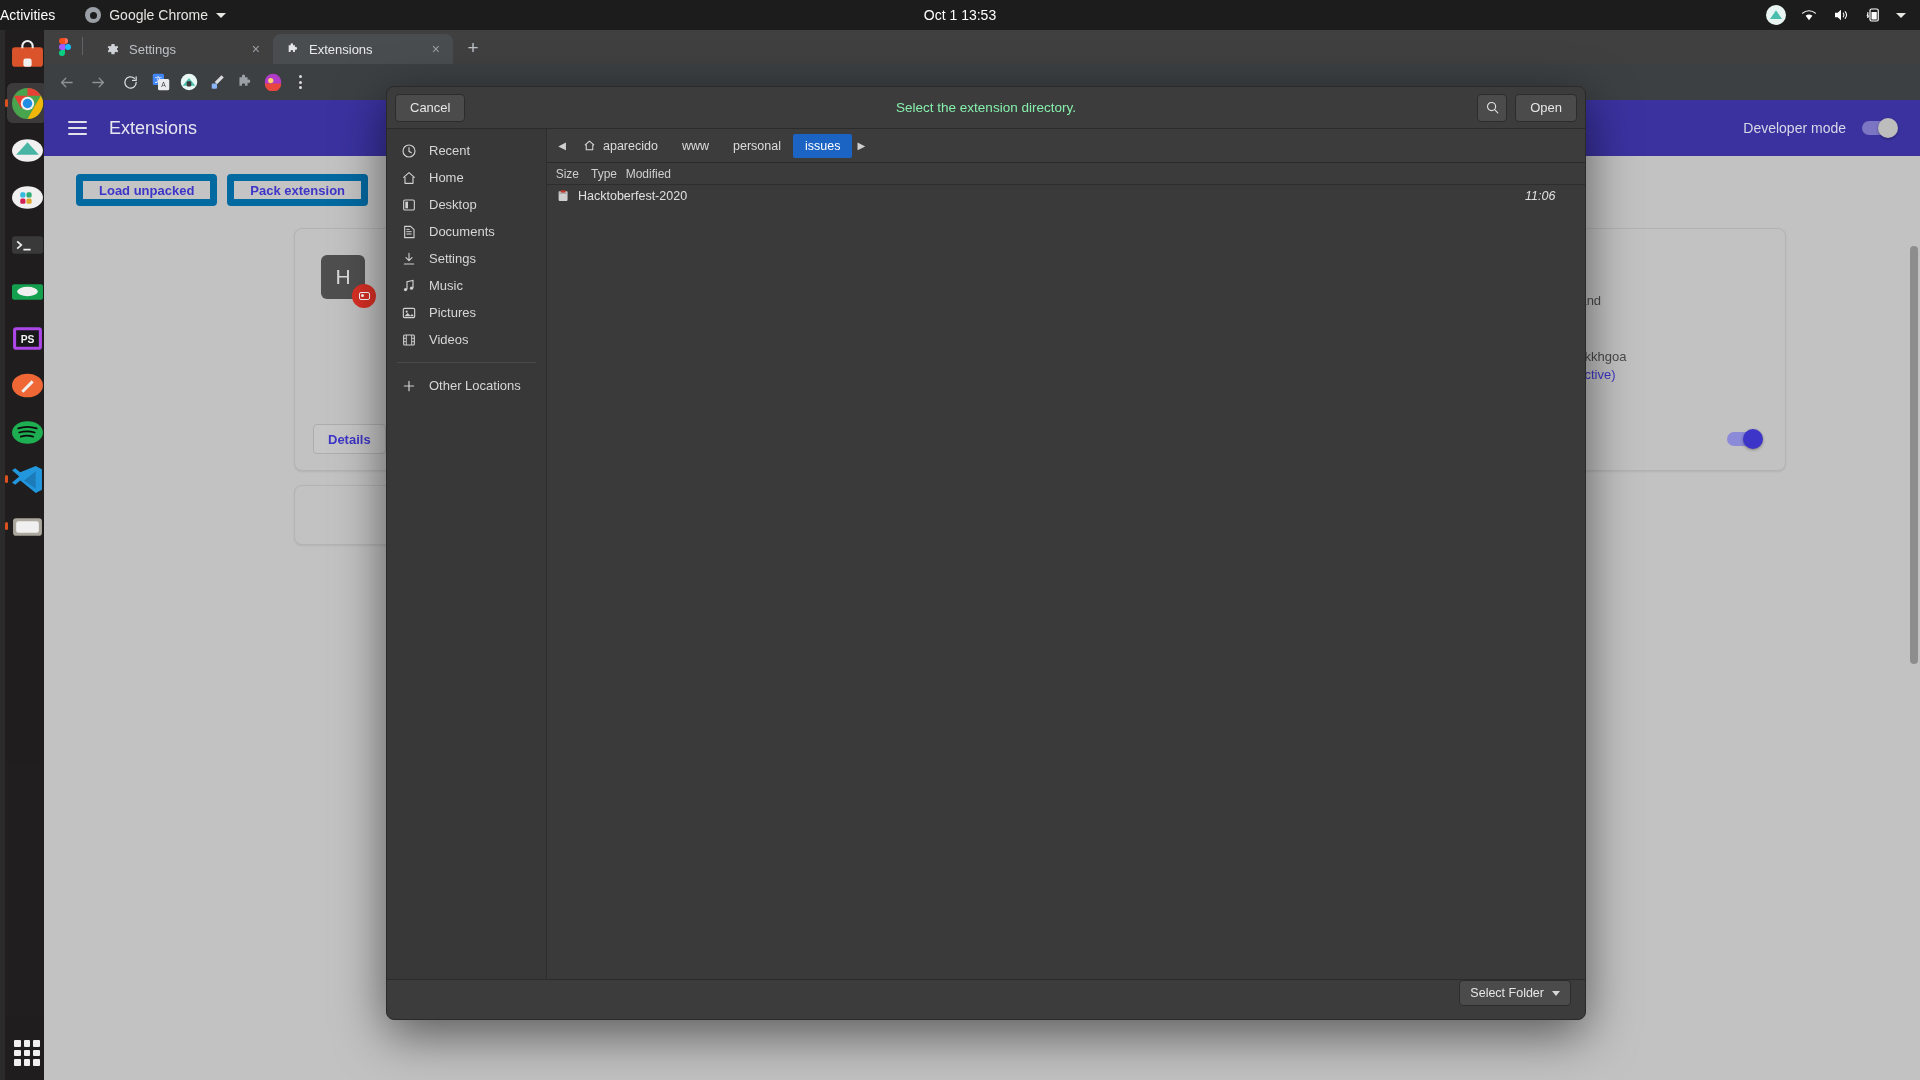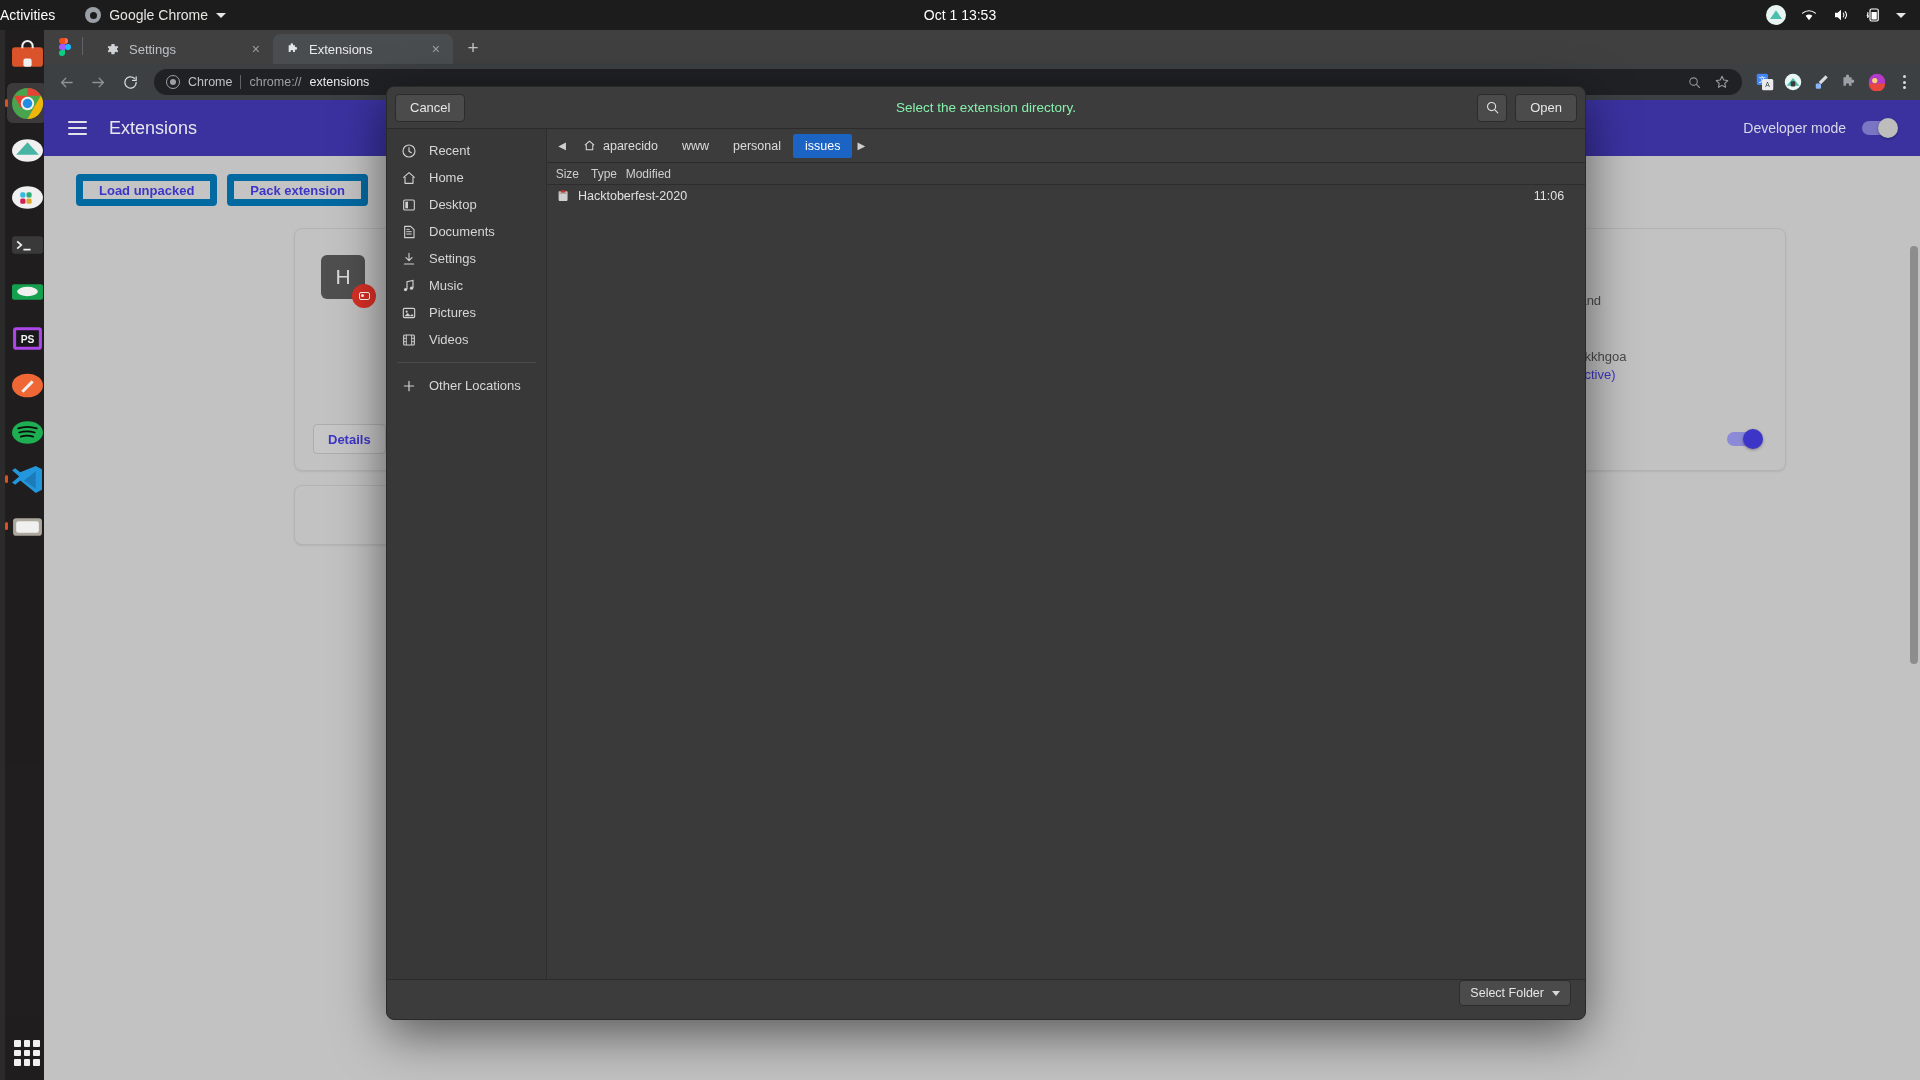--- a/index.html
+++ b/index.html
@@ -305,21 +305,21 @@
   }
   #list-head .col { width: 38px; text-align: right; padding-right: 6px; }
   #list-head .col.modified { width: 60px; padding-right: 12px; }
   #filelist { flex: 1; background: #3a3a3a; overflow: hidden; }
   .file-row {
     height: 22px; display: flex; align-items: center;
     font-size: 12.5px; color: #e0e0e0;
   }
   .file-row.selected { background: #1c64c4; color: #ffffff; }
   .file-row .fname { flex: 1; display: flex; align-items: center; gap: 8px; padding-left: 10px; }
-  .file-row .fcol { width: 38px; text-align: center; padding-right: 6px; }
+  .file-row .fcol { width: 38px; text-align: left; padding-right: 6px; font-style: italic; }
   .file-row .fcol.modified { width: 60px; padding-right: 12px; }
   .folder-ico { width: 13px; height: 14px; flex: 0 0 auto; display:block; }
   
   #dlg-footer {
     height: 40px; background: #3c3c3c; flex: 0 0 auto;
     display: flex; align-items: flex-start; justify-content: flex-end;
     padding: 0 14px; border-top: 1px solid #2b2b2b;
   }
   .combo {
     height: 26px; padding: 0 10px; border-radius: 4px;
@@ -514,36 +514,20 @@
       <svg width="17" height="17" viewBox="0 0 24 24">
           <path d="M4 12h15m0 0-6-6m6 6-6 6" stroke="#8e9297" stroke-width="1.8" fill="none" stroke-linecap="round" stroke-linejoin="round"></path>
         </svg>
     </div>
     <div class="tb-btn enabled">
       <svg width="17" height="17" viewBox="0 0 24 24">
           <path d="M20 12a8 8 0 1 1-2.6-5.9M20 4v5h-5" stroke="#dadce0" stroke-width="1.8" fill="none" stroke-linecap="round" stroke-linejoin="round"></path>
         </svg>
     </div>
 
-    <div id="omnibox">
-      <span class="chip-ico"></span>
-      <span>Chrome</span>
-      <span class="sep"></span>
-      <span class="url-muted">chrome://</span>
-        <span class="url-strong">extensions</span>
-      <span class="omni-right">
-        <svg width="15" height="15" viewBox="0 0 24 24">
-            <circle cx="10.5" cy="10.5" r="6" stroke="#8e9297" stroke-width="1.8" fill="none"></circle>
-            <path d="M15 15l5 5" stroke="#8e9297" stroke-width="1.8" stroke-linecap="round"></path>
-          </svg>
-        <svg width="16" height="16" viewBox="0 0 24 24">
-            <path d="M12 3.5l2.6 5.5 6 .8-4.4 4.2 1.1 6-5.3-2.9-5.3 2.9 1.1-6L3.4 9.8l6-.8z" stroke="#9aa0a6" stroke-width="1.6" fill="none" stroke-linejoin="round"></path>
-          </svg>
-      </span>
-    </div>
 
     <div class="ext-icons">
       <svg class="ext-ico" viewBox="0 0 24 24">
         <rect x="1" y="1" width="15" height="15" rx="2" fill="#4285f4"></rect>
         <text x="8.5" y="12" font-size="10" fill="#ffffff" text-anchor="middle" font-family="Liberation Sans">文</text>
         <rect x="8" y="8" width="15" height="15" rx="2" fill="#e8eaed"></rect>
         <text x="15.5" y="19" font-size="9" fill="#3c4043" text-anchor="middle" font-family="Liberation Sans">A</text>
       </svg>
       <svg class="ext-ico" viewBox="0 0 24 24">
         <circle cx="12" cy="12" r="11" fill="#e8f6f4"></circle>

